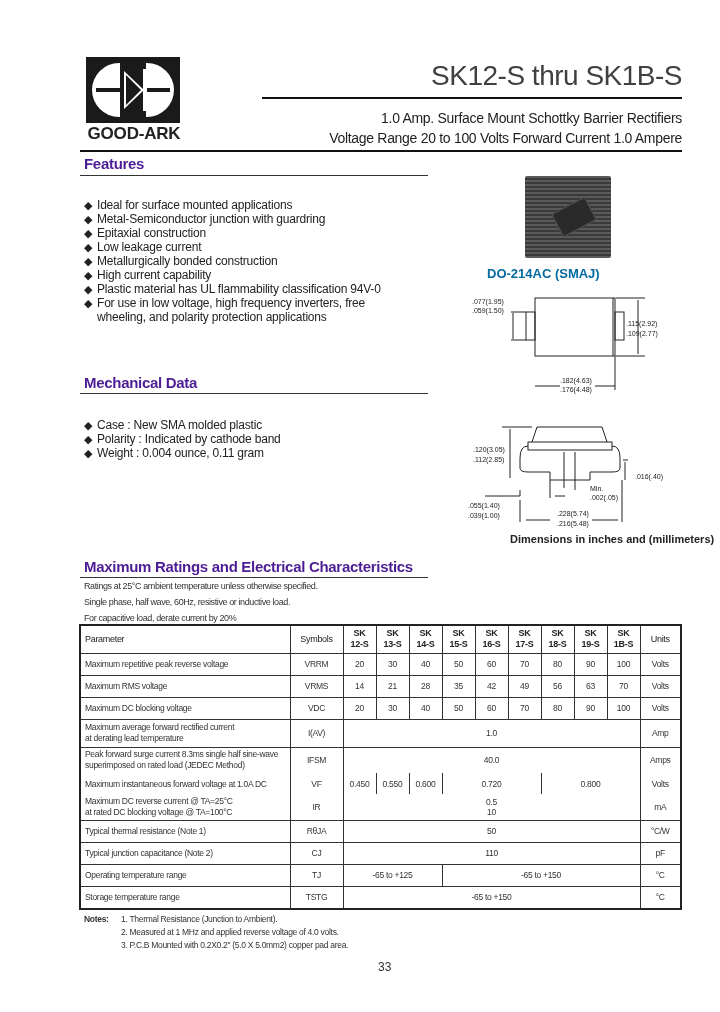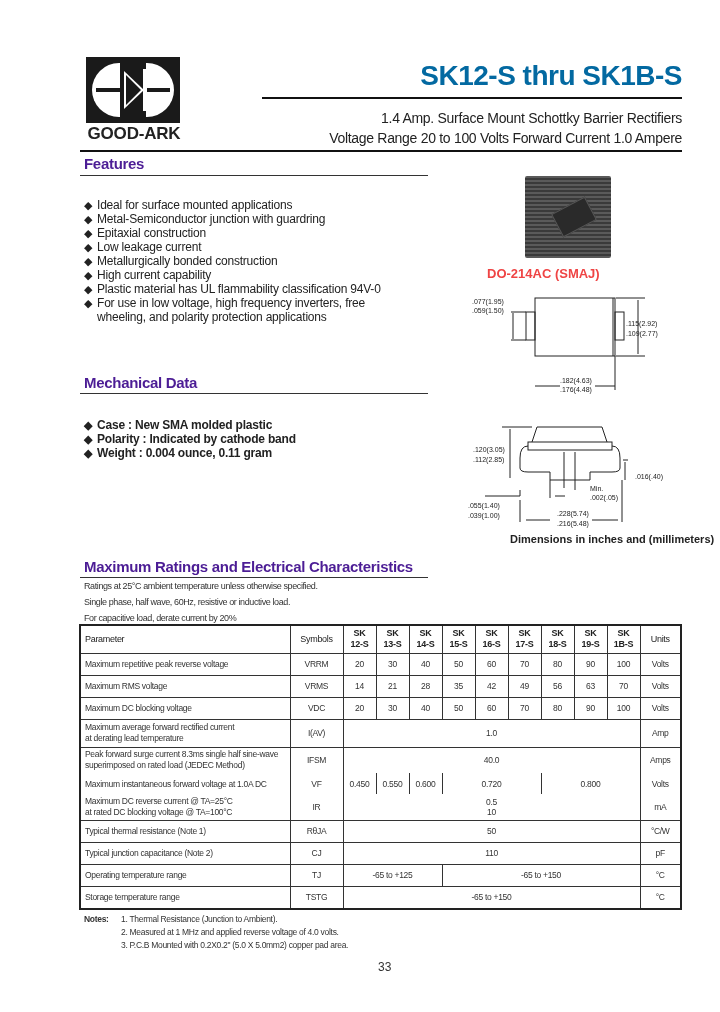--- a/index.html
+++ b/index.html
@@ -1,36 +1,36 @@
 <!DOCTYPE html>
 <html><head>
 <meta charset="utf-8">
 <style>
   html, body { margin:0; padding:0; background:#fff; }
   body { width:720px; height:1012px; position:relative; font-family:"Liberation Sans", sans-serif; color:#111; overflow:hidden; }
   .abs { position:absolute; }
   
   .logo-box { left:86px; top:57px; width:94px; height:66px; background:#1a1a1a; }
   .logo-text { left:84px; top:124px; width:100px; text-align:center; font-size:17px; font-weight:bold; letter-spacing:-0.2px; color:#222; }
-  .title { right:38px; top:60px; font-size:28px; font-weight:bold; letter-spacing:-0.5px; color:#0369a1; }
+  .title { right:38px; top:60px; font-size:28px; font-weight:normal; letter-spacing:-0.5px; color:#404040; }
   .rule-title { left:262px; top:97px; width:420px; height:2px; background:#111; }
   .sub1 { right:38px; top:110px; font-size:14px; color:#222; letter-spacing:-0.3px; }
   .sub2 { right:38px; top:130px; font-size:14px; color:#222; letter-spacing:-0.3px; }
   .rule-top { left:80px; top:150px; width:602px; height:2px; background:#111; }
 
   .sec-h { font-size:15px; font-weight:bold; color:#4c1d95; letter-spacing:-0.3px; }
   .sec-rule { height:1px; background:#333; }
   .bullets { font-size:12px; line-height:14px; color:#222; letter-spacing:-0.2px;margin-top:20px; }
   .bullets .li { position:relative; padding-left:13px; }
   .bullets .li::before { content:"\25C6"; position:absolute; left:0; top:0; font-size:11px; }
 
   .photo { left:525px; top:176px; width:86px; height:82px;
     background: repeating-linear-gradient(180deg,#5a5a5a 0px,#5a5a5a 2px,#3a3a3a 2px,#3a3a3a 4px); border-radius:2px; }
   .chip { position:absolute; left:30px; top:28px; width:36px; height:24px; background:#2a2a2a; transform:rotate(-28deg); border:1px solid #555; }
-  .pkg-label { left:447px; top:266px; font-size:13px; font-weight:bold; color:#ef4444;padding-left:40px; }
+  .pkg-label { left:447px; top:266px; font-size:13px; font-weight:bold; color:#0369a1;padding-left:40px; }
   .dim-note { left:462px; top:533px; font-size:11px; font-weight:bold; color:#222;margin-left:48px; }
 
   .notes-small { font-size:9px; color:#333; letter-spacing:-0.4px; line-height:16px; }
 
   table.spec { position:absolute; left:79px; top:624px; width:603px; border-collapse:collapse; border:2px solid #222; font-size:8.5px; color:#333; letter-spacing:-0.3px; }
   table.spec td, table.spec th { border:1px solid #333; padding:0 4px; height:21px; text-align:center; font-weight:normal; }
   table.spec th { font-size:9px; color:#222; }
   table.spec th.sk { font-weight:bold; line-height:11px; }
   table.spec td.param { text-align:left; }
   .notes { left:84px; top:913px; font-size:8.5px; color:#333; line-height:13px; letter-spacing:-0.3px; }
@@ -45,40 +45,40 @@
     <rect x="34" y="4" width="26" height="58" fill="#1a1a1a"></rect>
     <rect x="10" y="31" width="74" height="4" fill="#1a1a1a"></rect>
     <polygon points="38,14 38,52 58,33" fill="#fff"></polygon>
     <polygon points="40,18 40,48 55,33" fill="#1a1a1a"></polygon>
     <rect x="57" y="12" width="4" height="42" fill="#fff"></rect>
   </svg>
 </div>
 <div class="abs logo-text">GOOD-ARK</div>
 <div class="abs title">SK12-S thru SK1B-S</div>
 <div class="abs rule-title"></div>
-<div class="abs sub1">1.4 Amp. Surface Mount  Schottky Barrier Rectifiers</div>
+<div class="abs sub1">1.0 Amp. Surface Mount  Schottky Barrier Rectifiers</div>
 <div class="abs sub2">Voltage Range 20 to 100 Volts    Forward Current 1.0 Ampere</div>
 <div class="abs rule-top"></div>
 
 <div class="abs sec-h" style="left:84px;top:155px;">Features</div>
 <div class="abs sec-rule" style="left:80px;top:175px;width:348px;"></div>
 <div class="abs bullets" style="left:84px;top:178px;width:340px;">
   <div class="li">Ideal for surface mounted applications</div>
   <div class="li">Metal-Semiconductor junction with guardring</div>
   <div class="li">Epitaxial construction</div>
   <div class="li">Low leakage current</div>
   <div class="li">Metallurgically bonded construction</div>
   <div class="li">High current capability</div>
   <div class="li">Plastic material has UL flammability classification 94V-0</div>
   <div class="li" style="width:275px;">For use in low voltage, high frequency inverters, free wheeling, and polarity protection applications</div>
 </div>
 
 <div class="abs sec-h" style="left:84px;top:374px;">Mechanical Data</div>
 <div class="abs sec-rule" style="left:80px;top:393px;width:348px;"></div>
-<div class="abs bullets" style="left:84px;top:398px;width:340px;font-weight:bold;">
+<div class="abs bullets" style="left:84px;top:398px;width:340px;">
   <div class="li">Case : New SMA molded plastic</div>
   <div class="li">Polarity : Indicated by cathode band</div>
   <div class="li">Weight : 0.004 ounce, 0.11 gram</div>
 </div>
 
 <div class="abs photo">
     <div class="chip"></div>
   </div>
 <div class="abs pkg-label">DO-214AC (SMAJ)</div>
 

